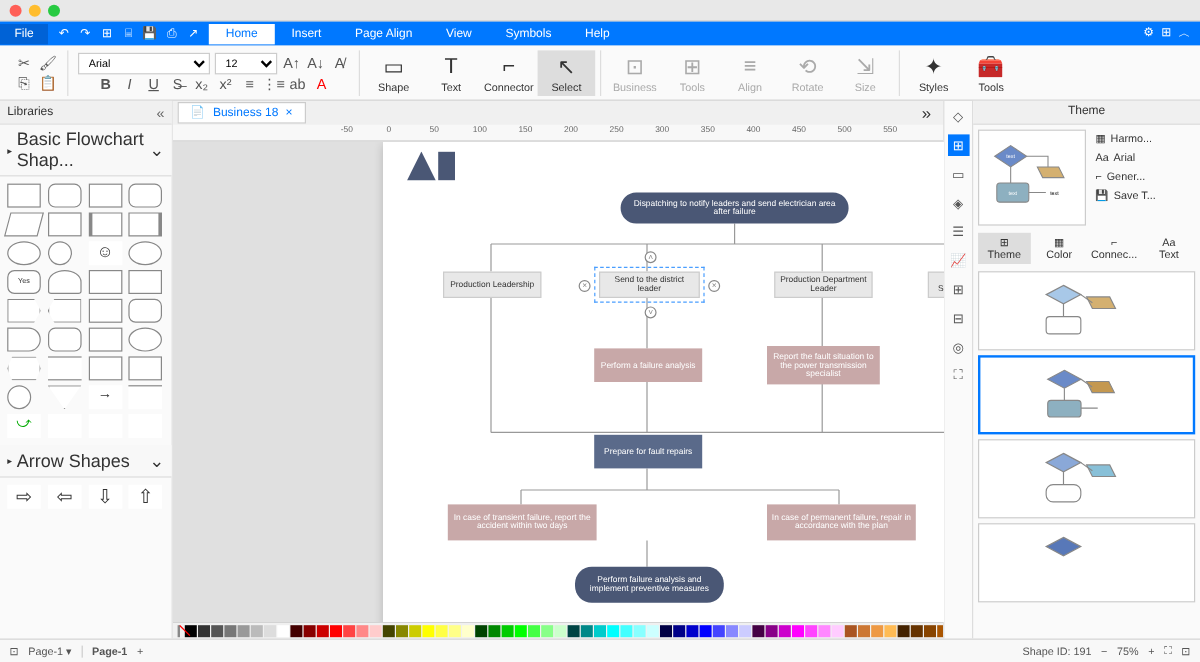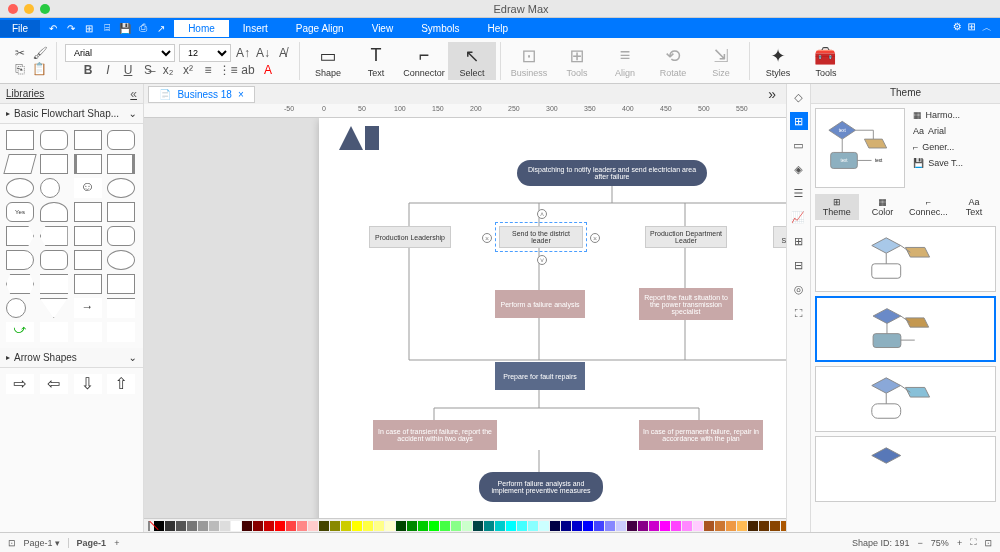--- a/index.html
+++ b/index.html
@@ -22,23 +22,23 @@
 .rib-icon { width: 16px; height: 16px; display: flex; align-items: center; justify-content: center; font-size: 12px; border: none; background: none; cursor: pointer; color: #555; }
 .font-select { border: 1px solid #ccc; font-size: 9px; height: 18px; padding: 0 4px; background: white; }
 .font-select.wide { width: 110px; } .font-select.narrow { width: 52px; }
 .vsep { width: 1px; height: 38px; background: #ddd; margin: 0 4px; }
 .big-btn { display: flex; flex-direction: column; align-items: center; width: 48px; padding: 2px; cursor: pointer; font-size: 9px; }
 .big-btn.active { background: #ddd; }
 .big-btn .bicon { width: 24px; height: 24px; display: flex; align-items: center; justify-content: center; font-size: 18px; }
 .big-btn.disabled { color: #aaa; }
 .workarea { display: flex; height: 448px; }
 .sidebar-left { width: 144px; background: #fafafa; border-right: 1px solid #ddd; display: flex; flex-direction: column; }
-.lib-header { height: 20px; display: flex; align-items: center; padding: 0 6px; font-size: 10px; border-bottom: 1px solid #ddd; background: #f0f0f0; text-decoration: underline; }
+.lib-header { height: 20px; display: flex; align-items: center; padding: 0 6px; font-size: 10px; border-bottom: 1px solid #ddd; background: #f0f0f0; }
 .lib-header .collapse { margin-left: auto; font-size: 12px; color: #666; cursor: pointer; }
-.lib-section { padding: 4px 6px; font-size: 10px; border-bottom: 1px solid #ddd; background: #f8f8f8; display: flex; align-items: center; }
+.lib-section { padding: 4px 6px; font-size: 15px; border-bottom: 1px solid #ddd; background: #f8f8f8; display: flex; align-items: center; }
 .lib-section::before { content: "▸"; margin-right: 4px; font-size: 8px; }
 .shapes-grid { display: grid; grid-template-columns: repeat(4, 1fr); gap: 4px; padding: 6px; overflow-y: auto; flex: 0 0 auto; }
 .shape-cell { width: 28px; height: 20px; border: 1px solid #888; background: white; cursor: pointer; }
 .shape-cell.ellipse { border-radius: 50%; }
 .shape-cell.rounded { border-radius: 6px; }
 .canvas-area { flex: 1; display: flex; flex-direction: column; background: #eee; overflow: hidden; }
 .doc-tabs { height: 20px; background: #f0f0f0; display: flex; align-items: center; padding: 0 4px; }
 .doc-tab { padding: 2px 10px; background: white; border: 1px solid #ccc; font-size: 10px; color: #0078ff; display: flex; align-items: center; gap: 6px; }
 .rulers { height: 14px; background: #f8f8f8; border-bottom: 1px solid #ccc; position: relative; font-size: 7px; color: #666; }
 .rulers span { position: absolute; top: 1px; }
@@ -76,21 +76,20 @@
 </style>
 </head>
 <body>
 
 <div class="titlebar">
   <div class="traffic">
     <div class="dot red"></div>
     <div class="dot yellow"></div>
     <div class="dot green"></div>
   </div>
-  <div class="title-text">Edraw Max</div>
 </div>
 
 <div class="menubar">
   <div class="file">File</div>
   <div class="qat">
     <span>↶</span>
     <span>↷</span>
     <span>⊞</span>
     <span>⌸</span>
     <span>💾</span>

